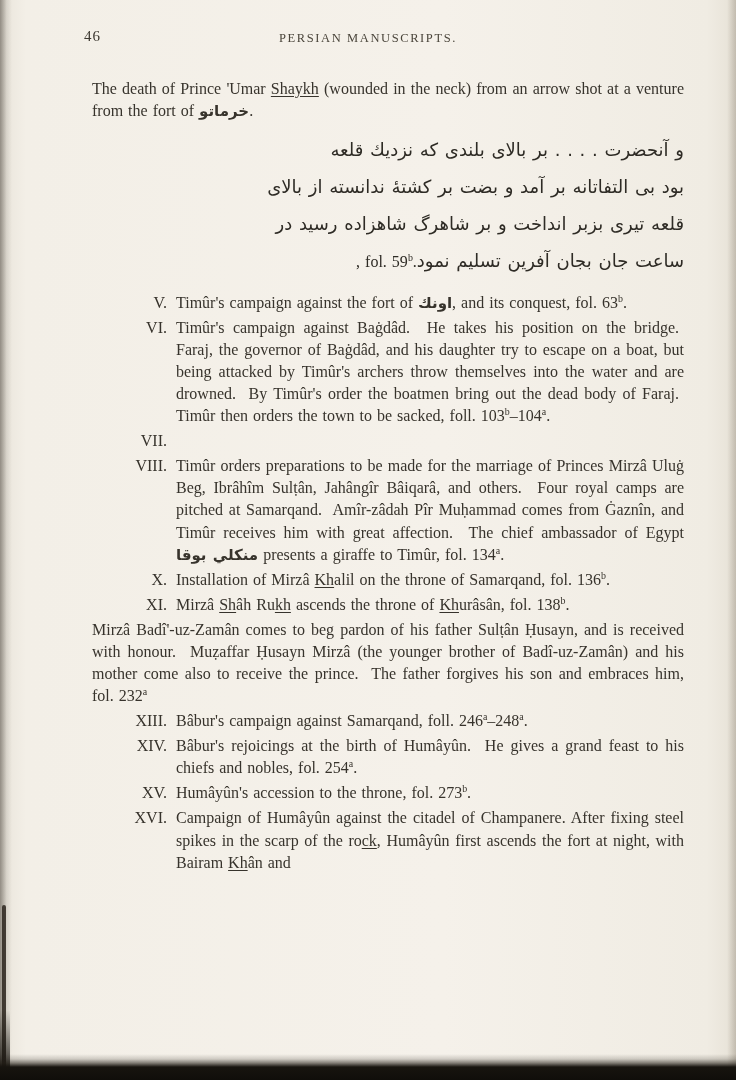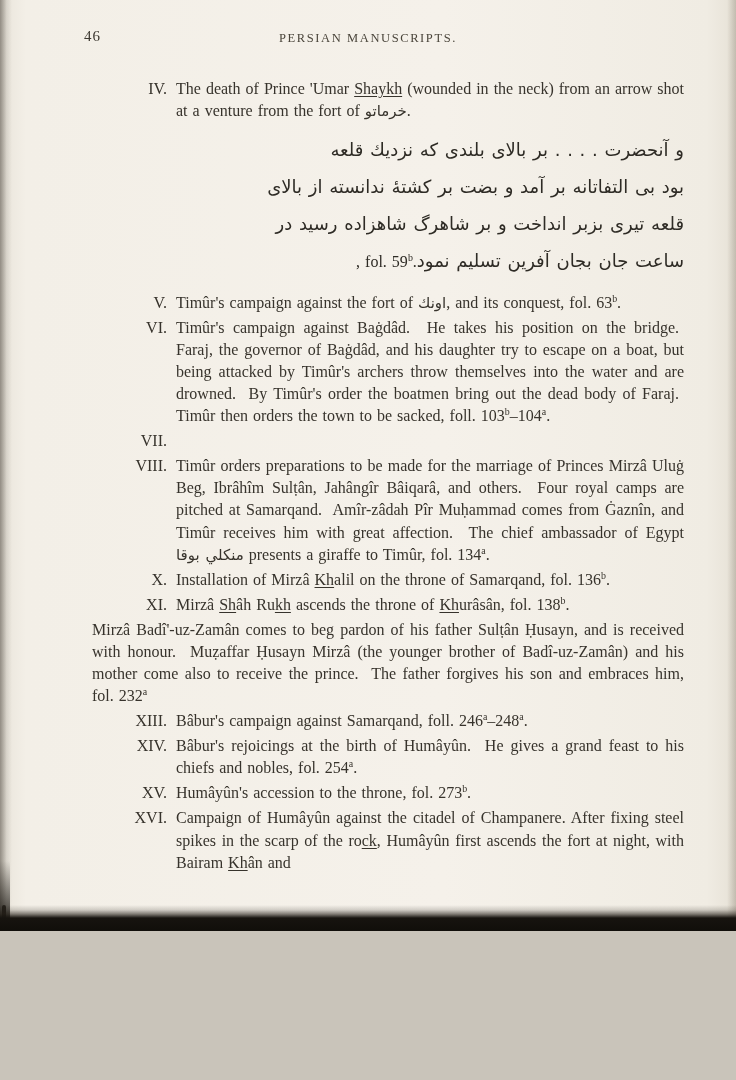--- a/index.html
+++ b/index.html
@@ -1,18 +1,18 @@
 <!DOCTYPE html>
 <html><head>
 <meta charset="utf-8">
 <style>
   html,body { margin:0; padding:0; background:#c9c4ba; }
   .scan {
     position:relative;
-    width:736px; height:931px;
+    width:736px; height:1080px;
     margin:0 auto;
     background:
       linear-gradient(90deg, #e9e4da 0px, #f3efe7 26px, #f5f1ea 60%, #f0ece3 96%, #e6e1d6 100%),
       #f3efe7;
     overflow:hidden;
     font-family:"Liberation Serif", serif;
     color:#37332c;
   }
   
   .edge-left {
@@ -59,21 +59,21 @@
   .entry-num {
     flex:0 0 84px; box-sizing:border-box;
     text-align:right; padding-right:9px;
     white-space:nowrap;
   }
   .entry-body { flex:1; text-align:justify; }
   .entry-body u, .entry-num u { text-underline-offset:2px; }
   sup { font-size:62%; line-height:0; vertical-align:super; }
 
   
-  .ar { font-family:"DejaVu Sans", sans-serif; font-size:15px; }
+  .ar { font-family:"DejaVu Sans", sans-serif; font-size:15px;font-weight:bold; }
   .arabic-block {
     direction:rtl;
     text-align:right;
     font-family:"DejaVu Sans", sans-serif;
     font-size:18px; line-height:2.05;
     color:#2e2b25;
     margin:10px 0 12px -34px;
   }
   .folio {
     direction:ltr; unicode-bidi:embed;
@@ -89,21 +89,20 @@
 
   <div class="page-header">
     <span class="page-number">46</span>
     <span class="running-title">PERSIAN MANUSCRIPTS.</span>
   </div>
 
   <div class="entries">
 
     <div class="entry">
       <div class="entry-row">
-        <div class="entry-num">IV.</div>
         <div class="entry-body">The death of Prince 'Umar <u>Shaykh</u> (wounded in the neck) from an arrow shot at a venture from the fort of <span class="ar">خرماتو</span>.</div>
       </div>
       <div class="arabic-block">
         <div class="ar-line">و آنحضرت . . . . بر بالای بلندی که نزدیك قلعه</div>
         <div class="ar-line">بود بی التفاتانه بر آمد و بضت بر کشتهٔ ندانسته از بالای</div>
         <div class="ar-line">قلعه تیری بزبر انداخت و بر شاهرگ شاهزاده رسید در</div>
         <div class="ar-line">ساعت جان بجان آفرین تسلیم نمود<span class="folio">, fol. 59<sup>b</sup>.</span></div>
       </div>
     </div>
 

